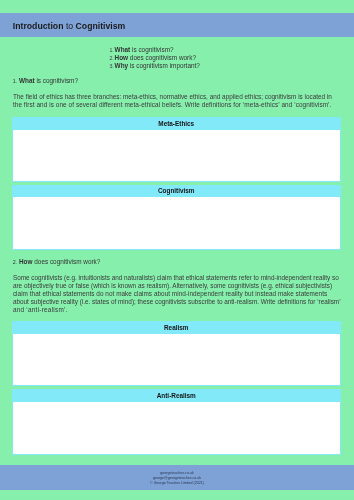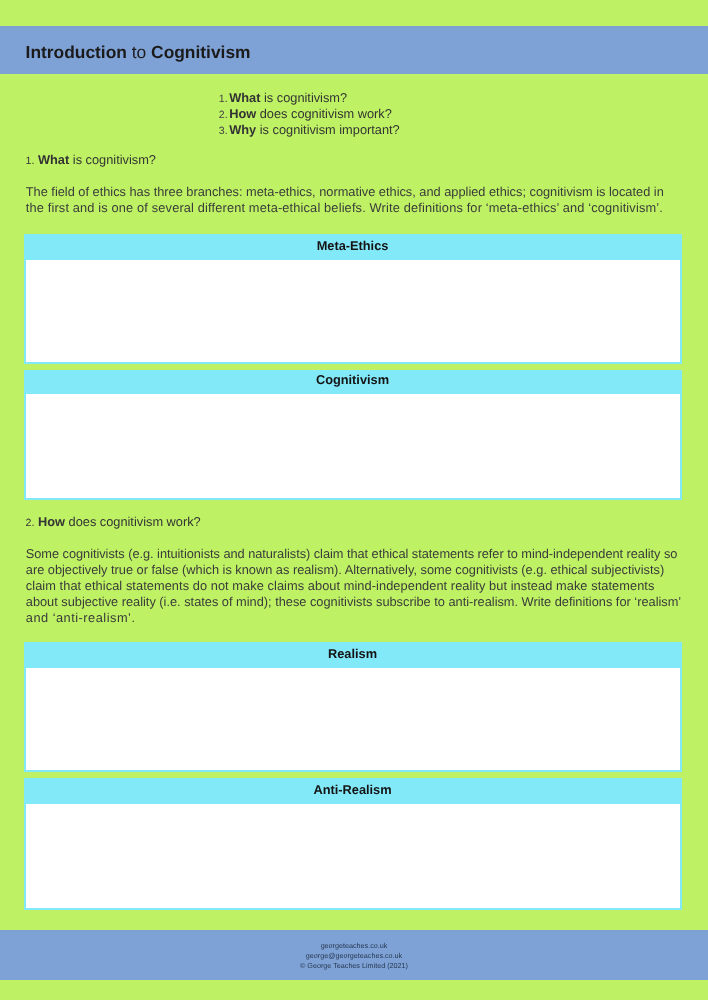--- a/index.html
+++ b/index.html
@@ -1,18 +1,18 @@
 <!DOCTYPE html>
 <html><head>
 <meta charset="utf-8">
 <style>
   html,body{margin:0;padding:0;}
   body{width:354px;height:500px;background:#ffffff;
        font-family:"Liberation Sans",sans-serif;}
-  .page{position:relative;width:354px;height:500px;overflow:hidden;background:#bef264;}
+  .page{position:relative;width:354px;height:500px;overflow:hidden;background:#86efac;}
 
   
   .titlebar{position:absolute;left:0;top:12.6px;width:354px;height:24.7px;background:#7fa2d6;}
   .title-text{position:absolute;left:12.8px;top:26.4px;font-size:8.7px;color:#1b1b1b;
               white-space:nowrap;line-height:0;}
   .title-text b{font-weight:bold;}
 
   
   .qlist{position:absolute;left:114.6px;top:45.3px;color:#333;}
   .qrow{position:absolute;white-space:nowrap;font-size:6.4px;line-height:0;}

